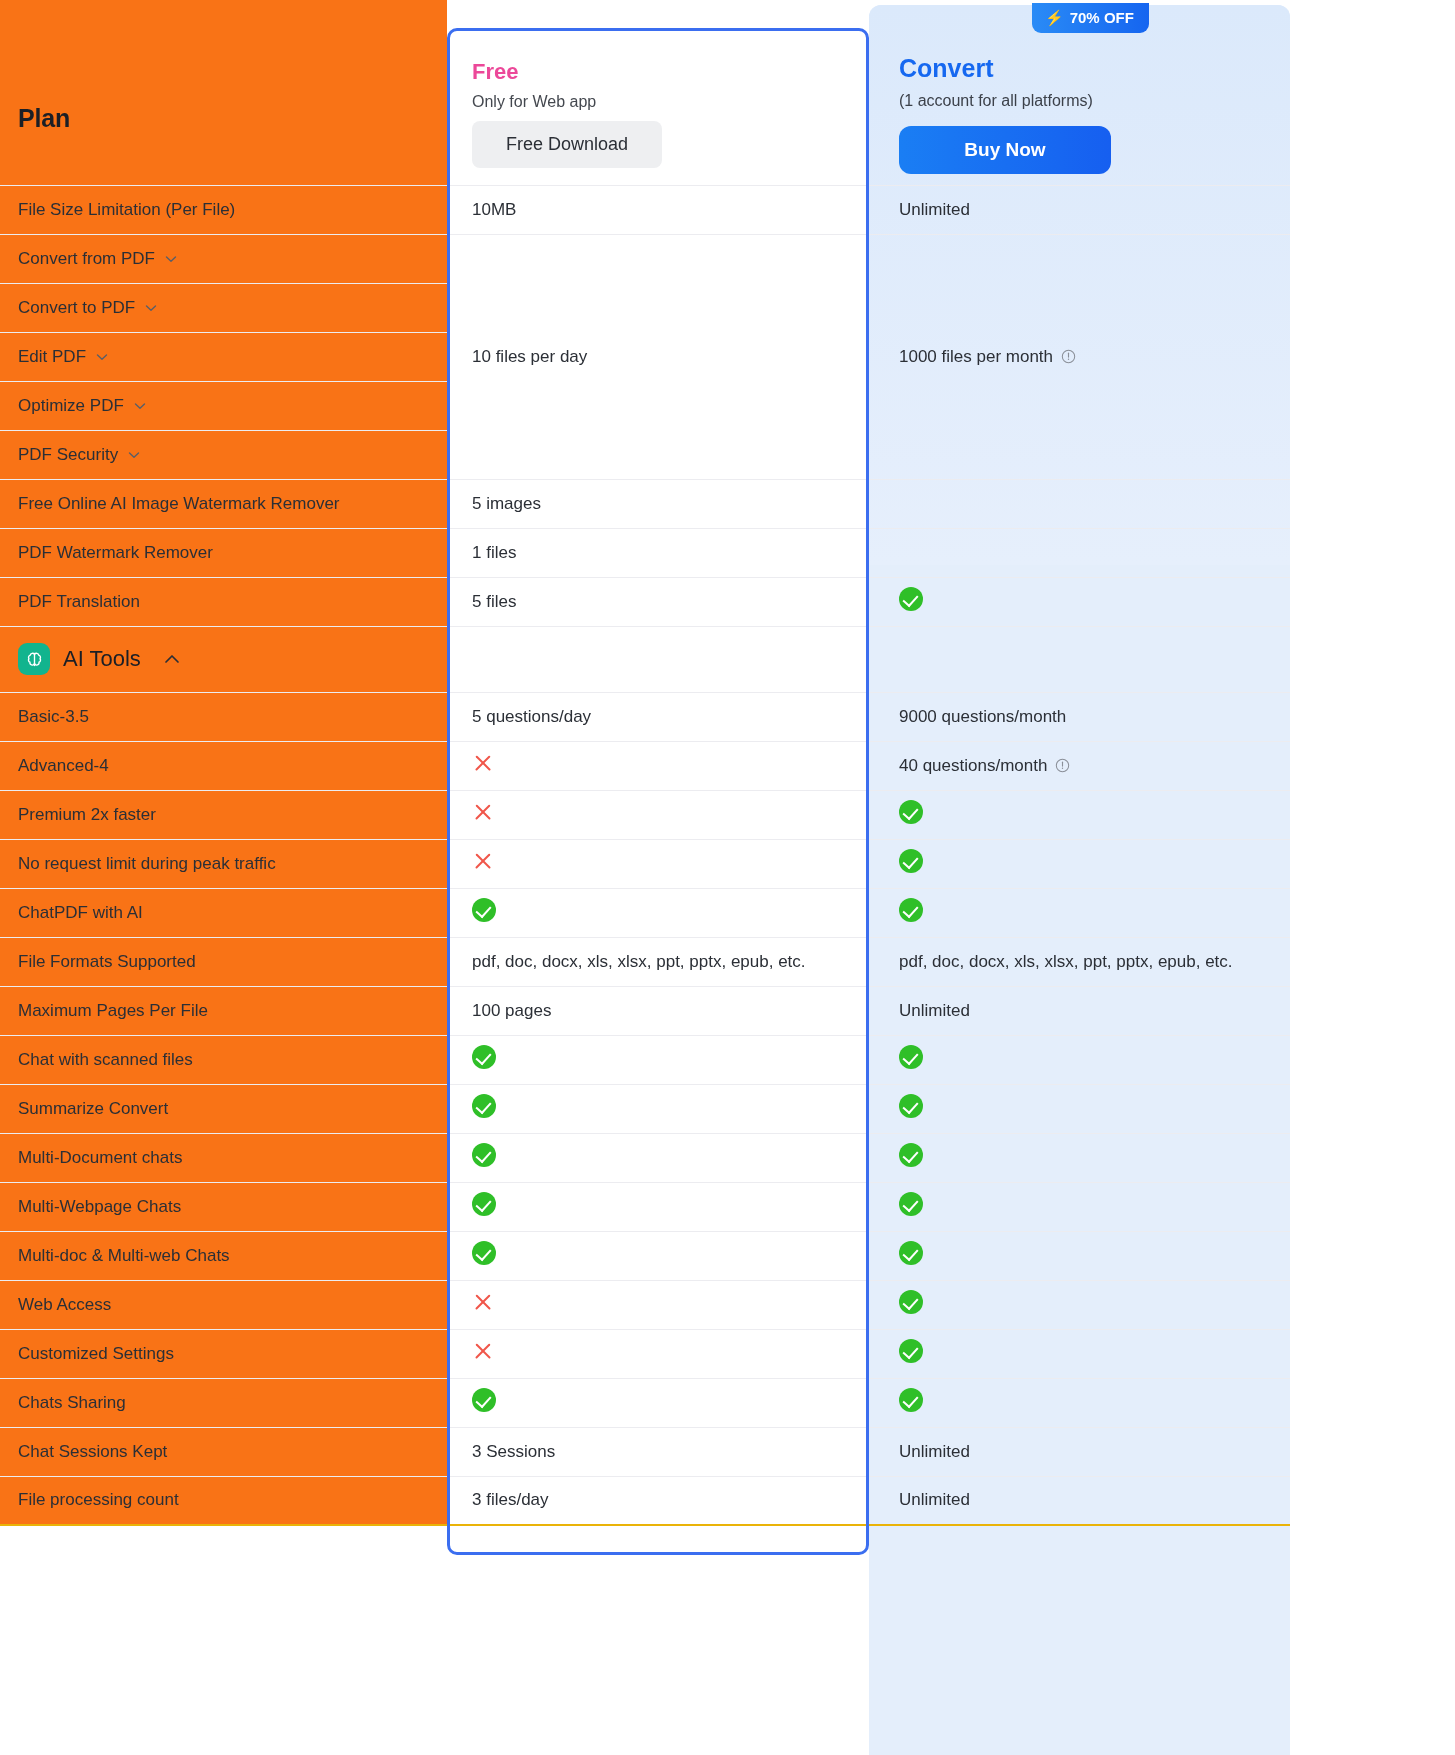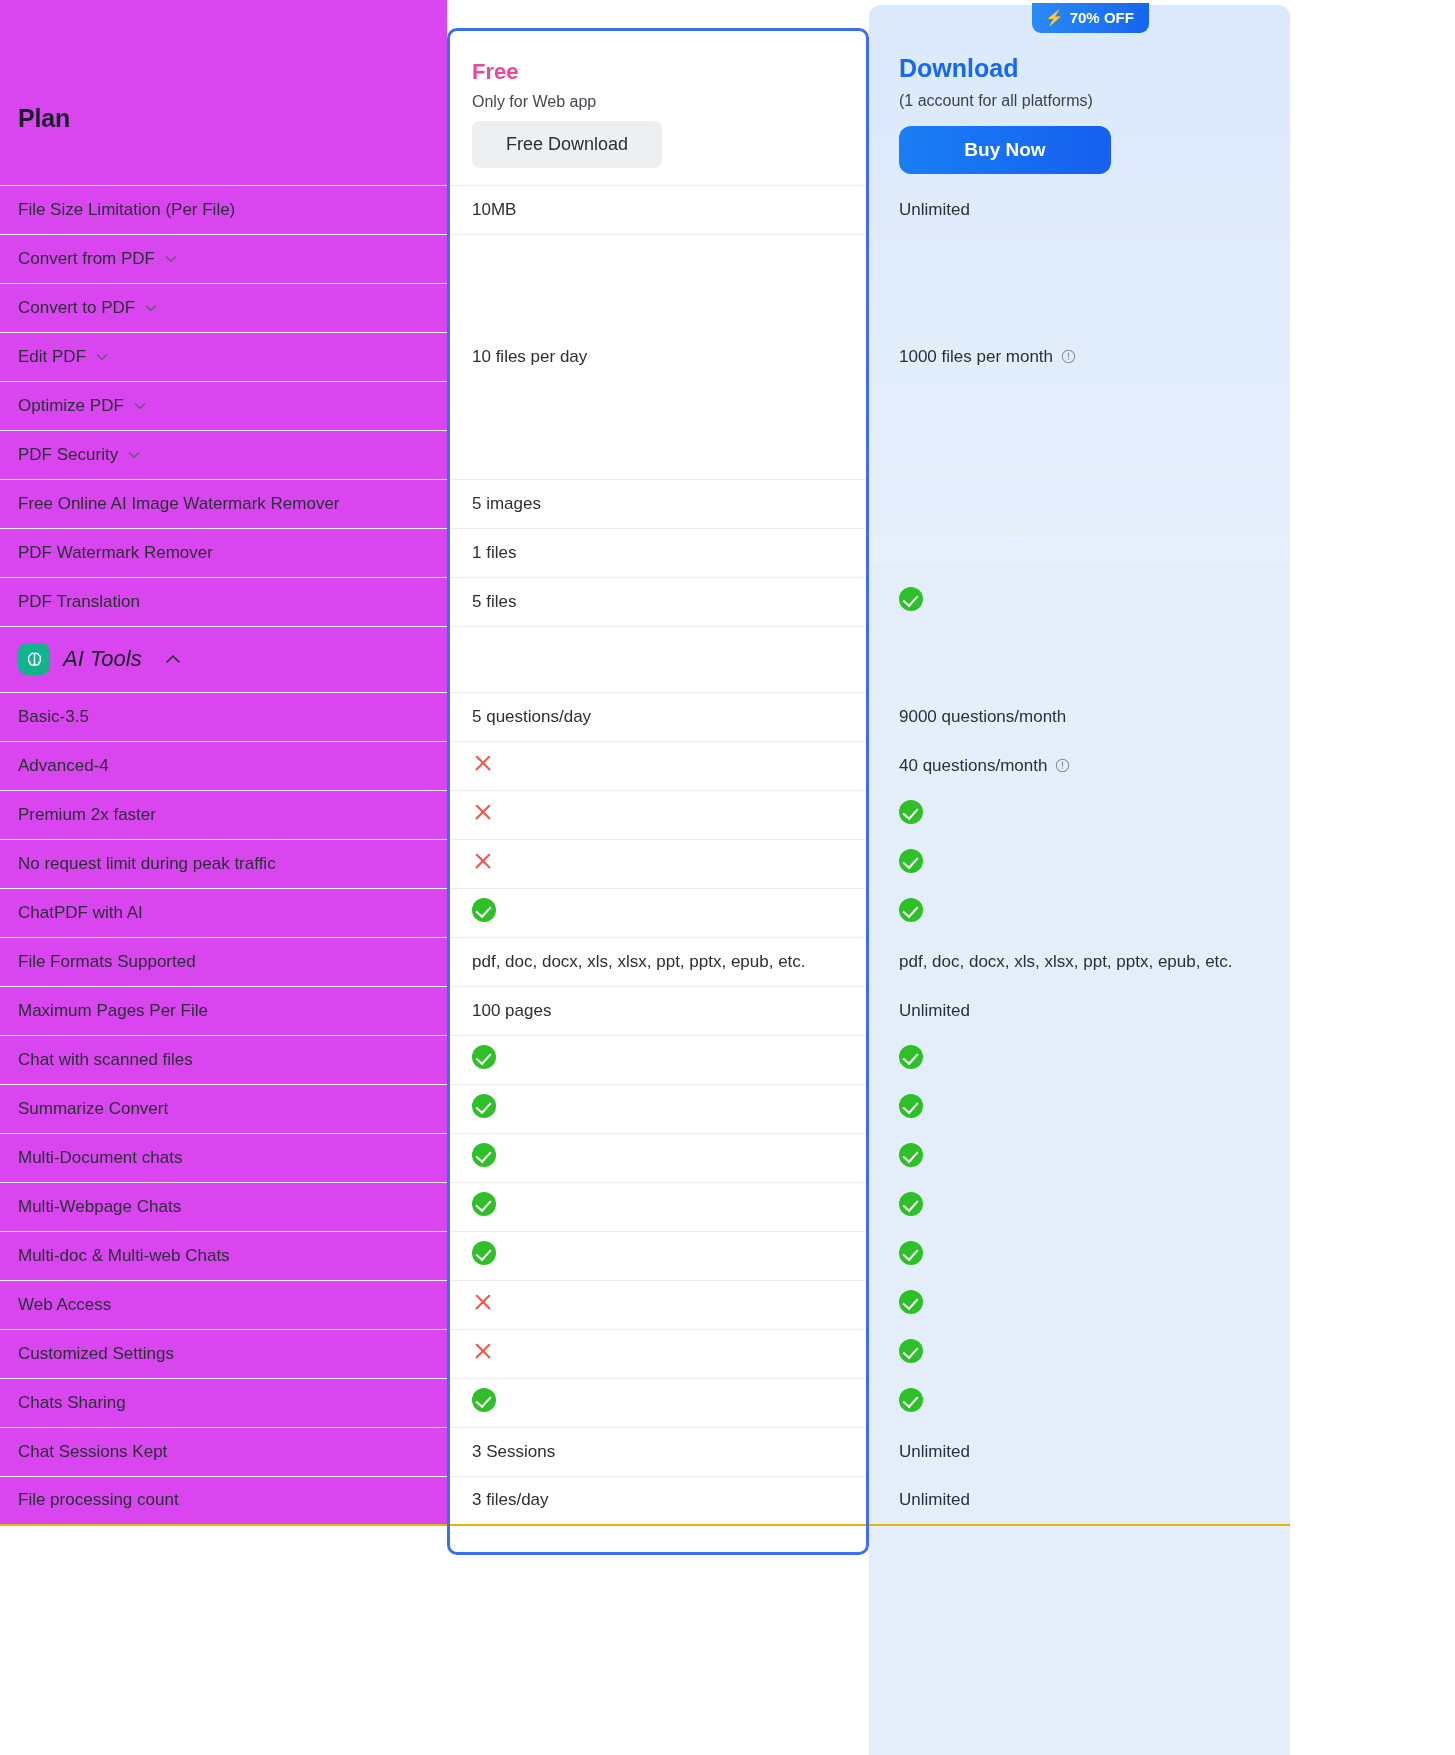--- a/index.html
+++ b/index.html
@@ -163,21 +163,20 @@
 
   
   td.merged { height: 249px; vertical-align: middle; }
 
   
   tr.section > td { height: 66px; border-bottom: 1px solid #ececf0; }
   .section-wrap {
     display: flex;
     align-items: center;
     gap: 13px;
-    font-style: italic;
   }
   .ai-badge {
     width: 32px; height: 32px;
     border-radius: 9px;
     background: #12b48e;
     display: flex;
     align-items: center;
     justify-content: center;
     flex: 0 0 auto;
   }
@@ -232,21 +231,21 @@
     background: #f0564a;
     border-radius: 2px;
   }
   .mark-no::before { transform: rotate(45deg); }
   .mark-no::after  { transform: rotate(-45deg); }
 
   
   td.prem { background: transparent; }
   
   td.free { background: #ffffff; }
-  td.feature { background: #d946ef; }
+  td.feature { background: #f97316; }
 
   tr.row:last-child > td { border-bottom: 2px solid #eab308; }
 </style>
 </head>
 <body>
 
 <div class="sheet">
 
   <div class="prem-band"></div>
   <div class="prem-band-grad"></div>
@@ -272,21 +271,21 @@
         </td>
         <td class="free pad-free">
           <div class="head-inner">
             <div class="free-name">Free</div>
             <div class="free-sub">Only for Web app</div>
             <button class="btn-free">Free Download</button>
           </div>
         </td>
         <td class="prem pad-prem">
           <div class="head-inner">
-            <div class="prem-name">Download</div>
+            <div class="prem-name">Convert</div>
             <div class="prem-sub">(1 account for all platforms)</div>
             <button class="btn-buy">Buy Now</button>
           </div>
         </td>
       </tr>
 
     <tr class="row">
           <td class="feature"><span class="feat">
               <span>File Size Limitation (Per File)</span>
             </span></td>

